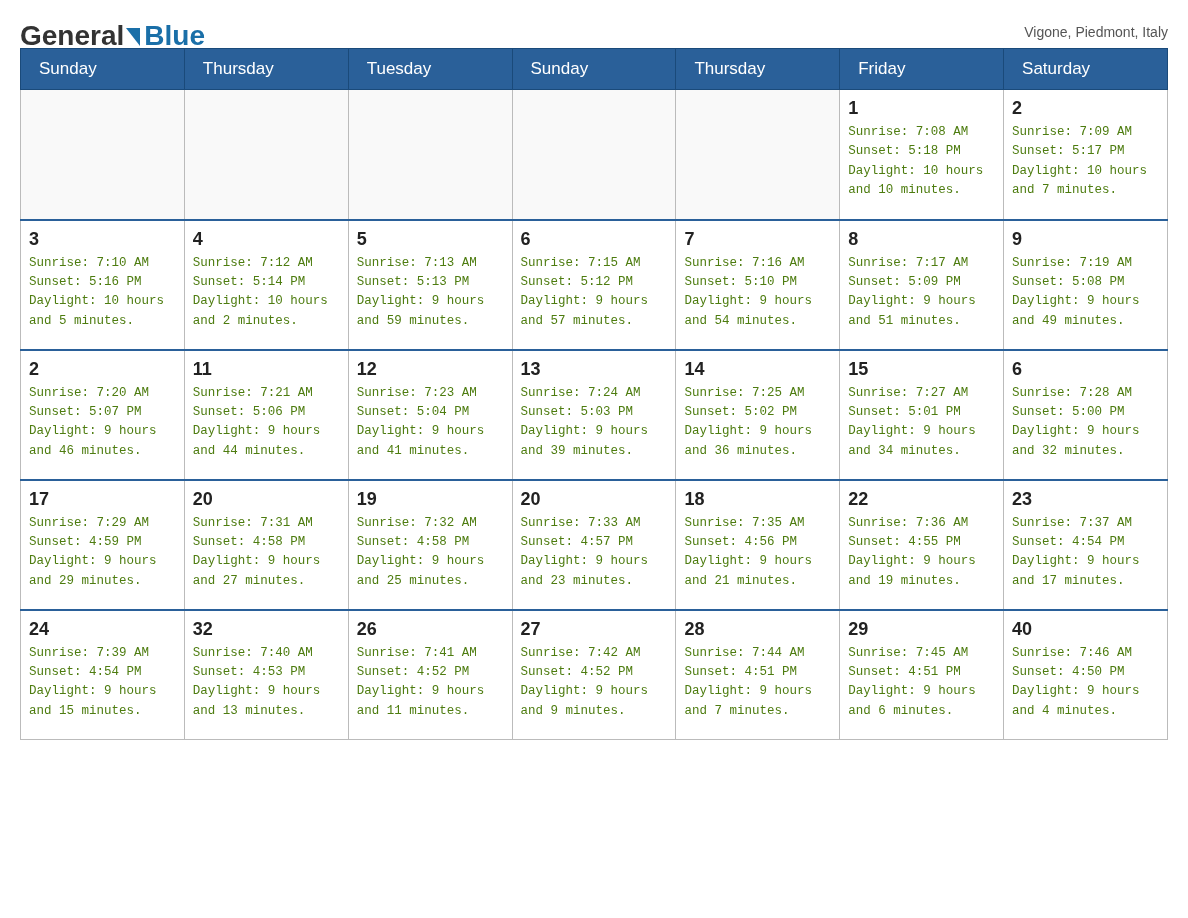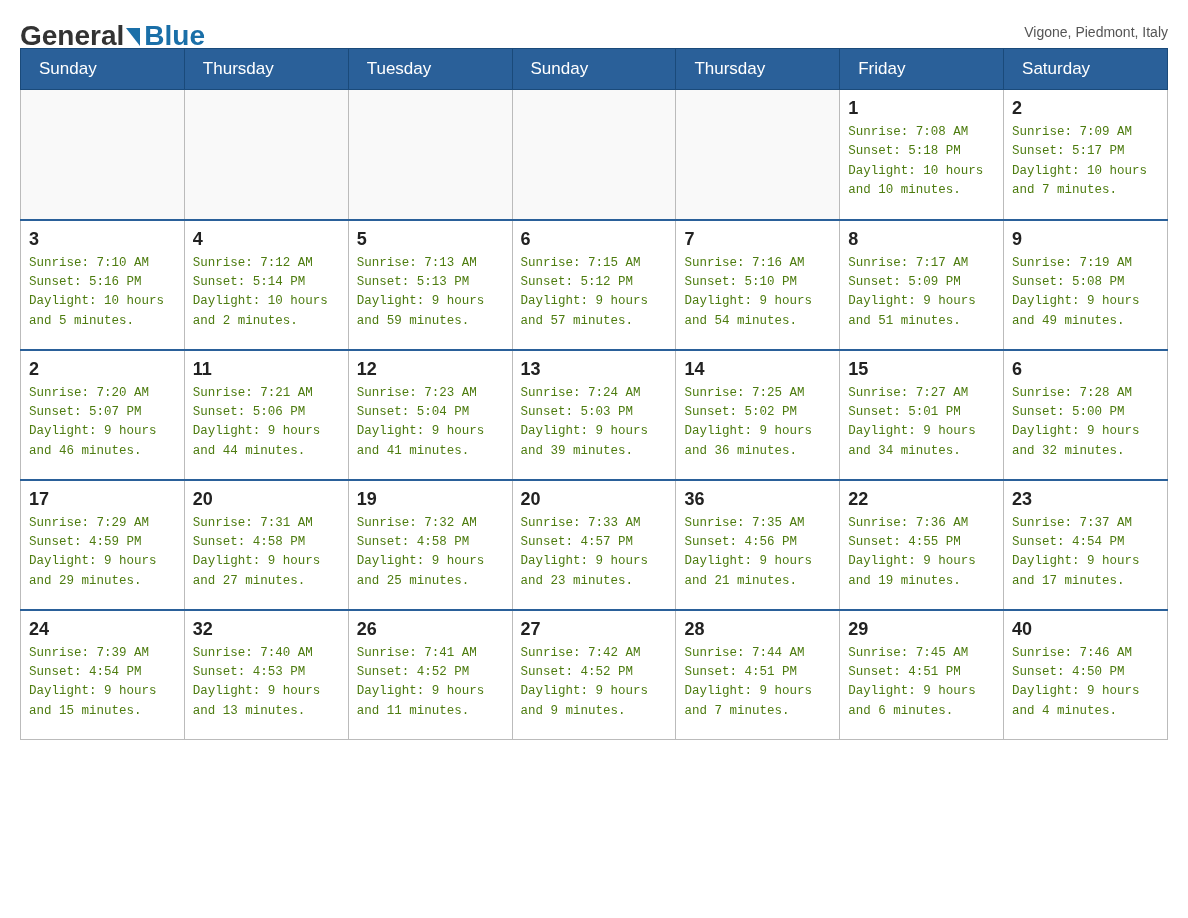--- a/index.html
+++ b/index.html
@@ -224,21 +224,21 @@
         </td>
         <td>
           <span class="day-number">19</span>
           <div class="day-info">Sunrise: 7:32 AM<br>Sunset: 4:58 PM<br>Daylight: 9 hours and 25 minutes.</div>
         </td>
         <td>
           <span class="day-number">20</span>
           <div class="day-info">Sunrise: 7:33 AM<br>Sunset: 4:57 PM<br>Daylight: 9 hours and 23 minutes.</div>
         </td>
         <td>
-          <span class="day-number">36</span>
+          <span class="day-number">18</span>
           <div class="day-info">Sunrise: 7:35 AM<br>Sunset: 4:56 PM<br>Daylight: 9 hours and 21 minutes.</div>
         </td>
         <td>
           <span class="day-number">22</span>
           <div class="day-info">Sunrise: 7:36 AM<br>Sunset: 4:55 PM<br>Daylight: 9 hours and 19 minutes.</div>
         </td>
         <td>
           <span class="day-number">23</span>
           <div class="day-info">Sunrise: 7:37 AM<br>Sunset: 4:54 PM<br>Daylight: 9 hours and 17 minutes.</div>
         </td>

